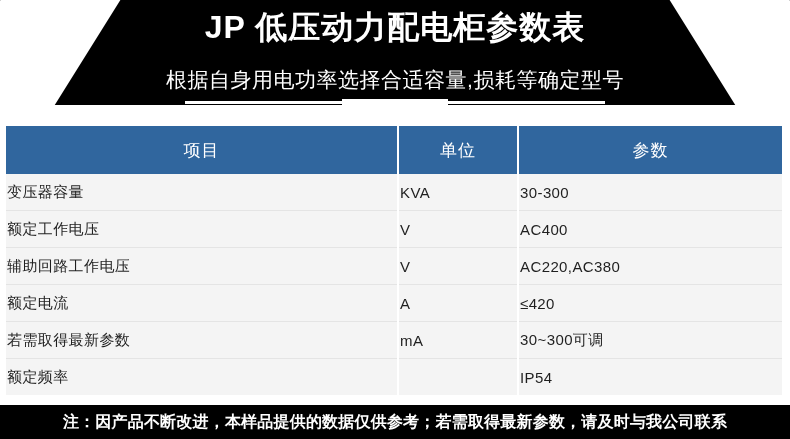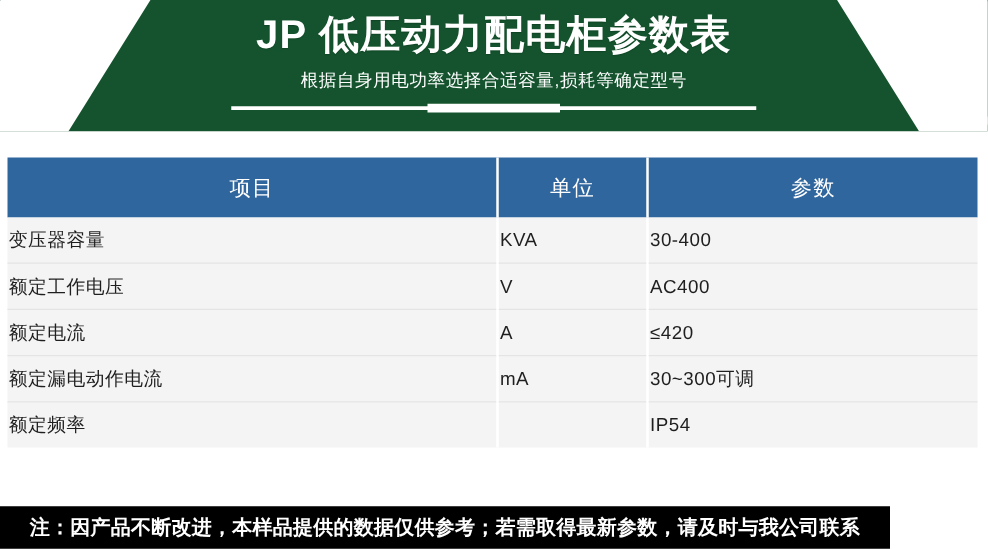--- a/index.html
+++ b/index.html
@@ -19,21 +19,21 @@
     width: 790px;
     height: 439px;
     background: #ffffff;
   }
 
   
   .banner {
     position: relative;
     width: 790px;
     height: 105px;
-    background: #14532d;
+    background: #000000;
     overflow: hidden;
   }
   .banner-stripe {
     position: absolute;
     top: -20px;
     width: 62px;
     height: 150px;
     background: #ffffff;
   }
   .stripe-l1 { left: -34px;  transform: skewX(-32deg); }
@@ -55,22 +55,22 @@
     margin-top: 7px;
     font-size: 32px;
     font-weight: bold;
     color: #ffffff;
     letter-spacing: 1px;
     line-height: 40px;
     white-space: nowrap;
     text-shadow: 0 1px 1px rgba(0,0,0,0.18);
   }
   .subtitle {
-    margin-top: 3px;
-    font-size: 14px;
+    margin-top: 19px;
+    font-size: 21px;
     font-weight: normal;
     color: #ffffff;
     line-height: 28px;
     white-space: nowrap;
     letter-spacing: 0.5px;
   }
   .rule {
     position: relative;
     margin-top: 7px;
     width: 420px;
@@ -128,21 +128,21 @@
     letter-spacing: 0.4px;
   }
   table.spec tbody td:last-child { border-right: none; }
   table.spec tbody tr:last-child td { border-bottom: none; }
 
   
   .note {
     position: absolute;
     left: 0;
     top: 405px;
-    width: 712px;
+    width: 790px;
     height: 34px;
     background: #000000;
     color: #ffffff;
     font-size: 16px;
     font-weight: bold;
     display: flex;
     align-items: center;
     justify-content: center;
     letter-spacing: 0.2px;
     white-space: nowrap;
@@ -179,34 +179,39 @@
         <tr>
           <th>项目</th>
           <th>单位</th>
           <th>参数</th>
         </tr>
       </thead>
       <tbody>
         <tr>
           <td>变压器容量</td>
           <td>KVA</td>
-          <td>30-400</td>
+          <td>30-300</td>
         </tr>
         <tr>
           <td>额定工作电压</td>
           <td>V</td>
           <td>AC400</td>
         </tr>
         <tr>
+          <td>辅助回路工作电压</td>
+          <td>V</td>
+          <td>AC220,AC380</td>
+        </tr>
+        <tr>
           <td>额定电流</td>
           <td>A</td>
           <td>≤420</td>
         </tr>
         <tr>
-          <td>额定漏电动作电流</td>
+          <td>若需取得最新参数</td>
           <td>mA</td>
           <td>30~300可调</td>
         </tr>
         <tr>
           <td>额定频率</td>
           <td></td>
           <td>IP54</td>
         </tr>
       </tbody>
     </table>

